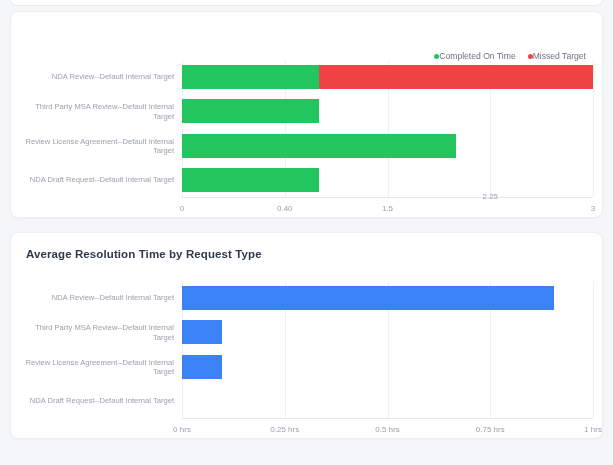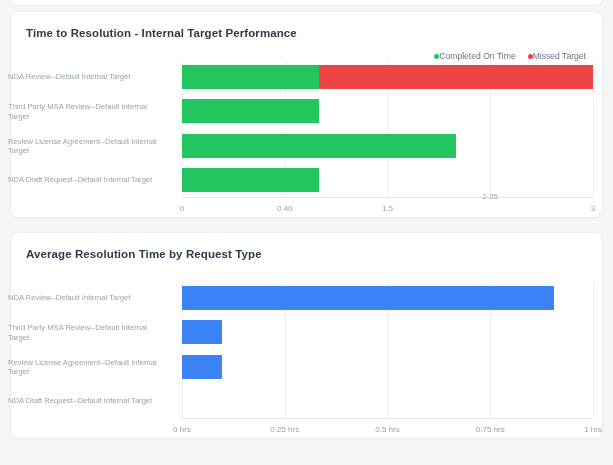--- a/index.html
+++ b/index.html
@@ -85,23 +85,23 @@
     left: 0;
     right: 0;
   }
   .axis-labels {
     position: absolute;
     top: 0;
     width: 150px;
   }
   .cat-label {
     position: absolute;
-    right: 16px;
+    right: 0;
     width: 150px;
-    text-align: left;
+    text-align: right;
     font-size: 7.6px;
     line-height: 9.4px;
     color: #9aa1ab;
     transform: translateY(-50%);
     white-space: pre-line;
   }
   .grid-layer, .bar-layer, .tick-layer {
     position: absolute;
     top: 0;
     left: 0;
@@ -133,21 +133,20 @@
   }
 </style>
 </head>
 <body>
 
 <div class="page">
 
   <div class="card-stub"></div>
 
   <div class="card" id="card-1">
-    <div class="card-title">Time to Resolution - Internal Target Performance</div>
 
     <div class="legend">
       <div class="legend-item">
         <span class="legend-dot" id="dot-c0-0" style="background: rgb(34, 197, 94);"></span>
         <span>Completed On Time</span>
       </div>
       <div class="legend-item">
         <span class="legend-dot" id="dot-c0-1" style="background: rgb(239, 68, 68);"></span>
         <span>Missed Target</span>
       </div>

